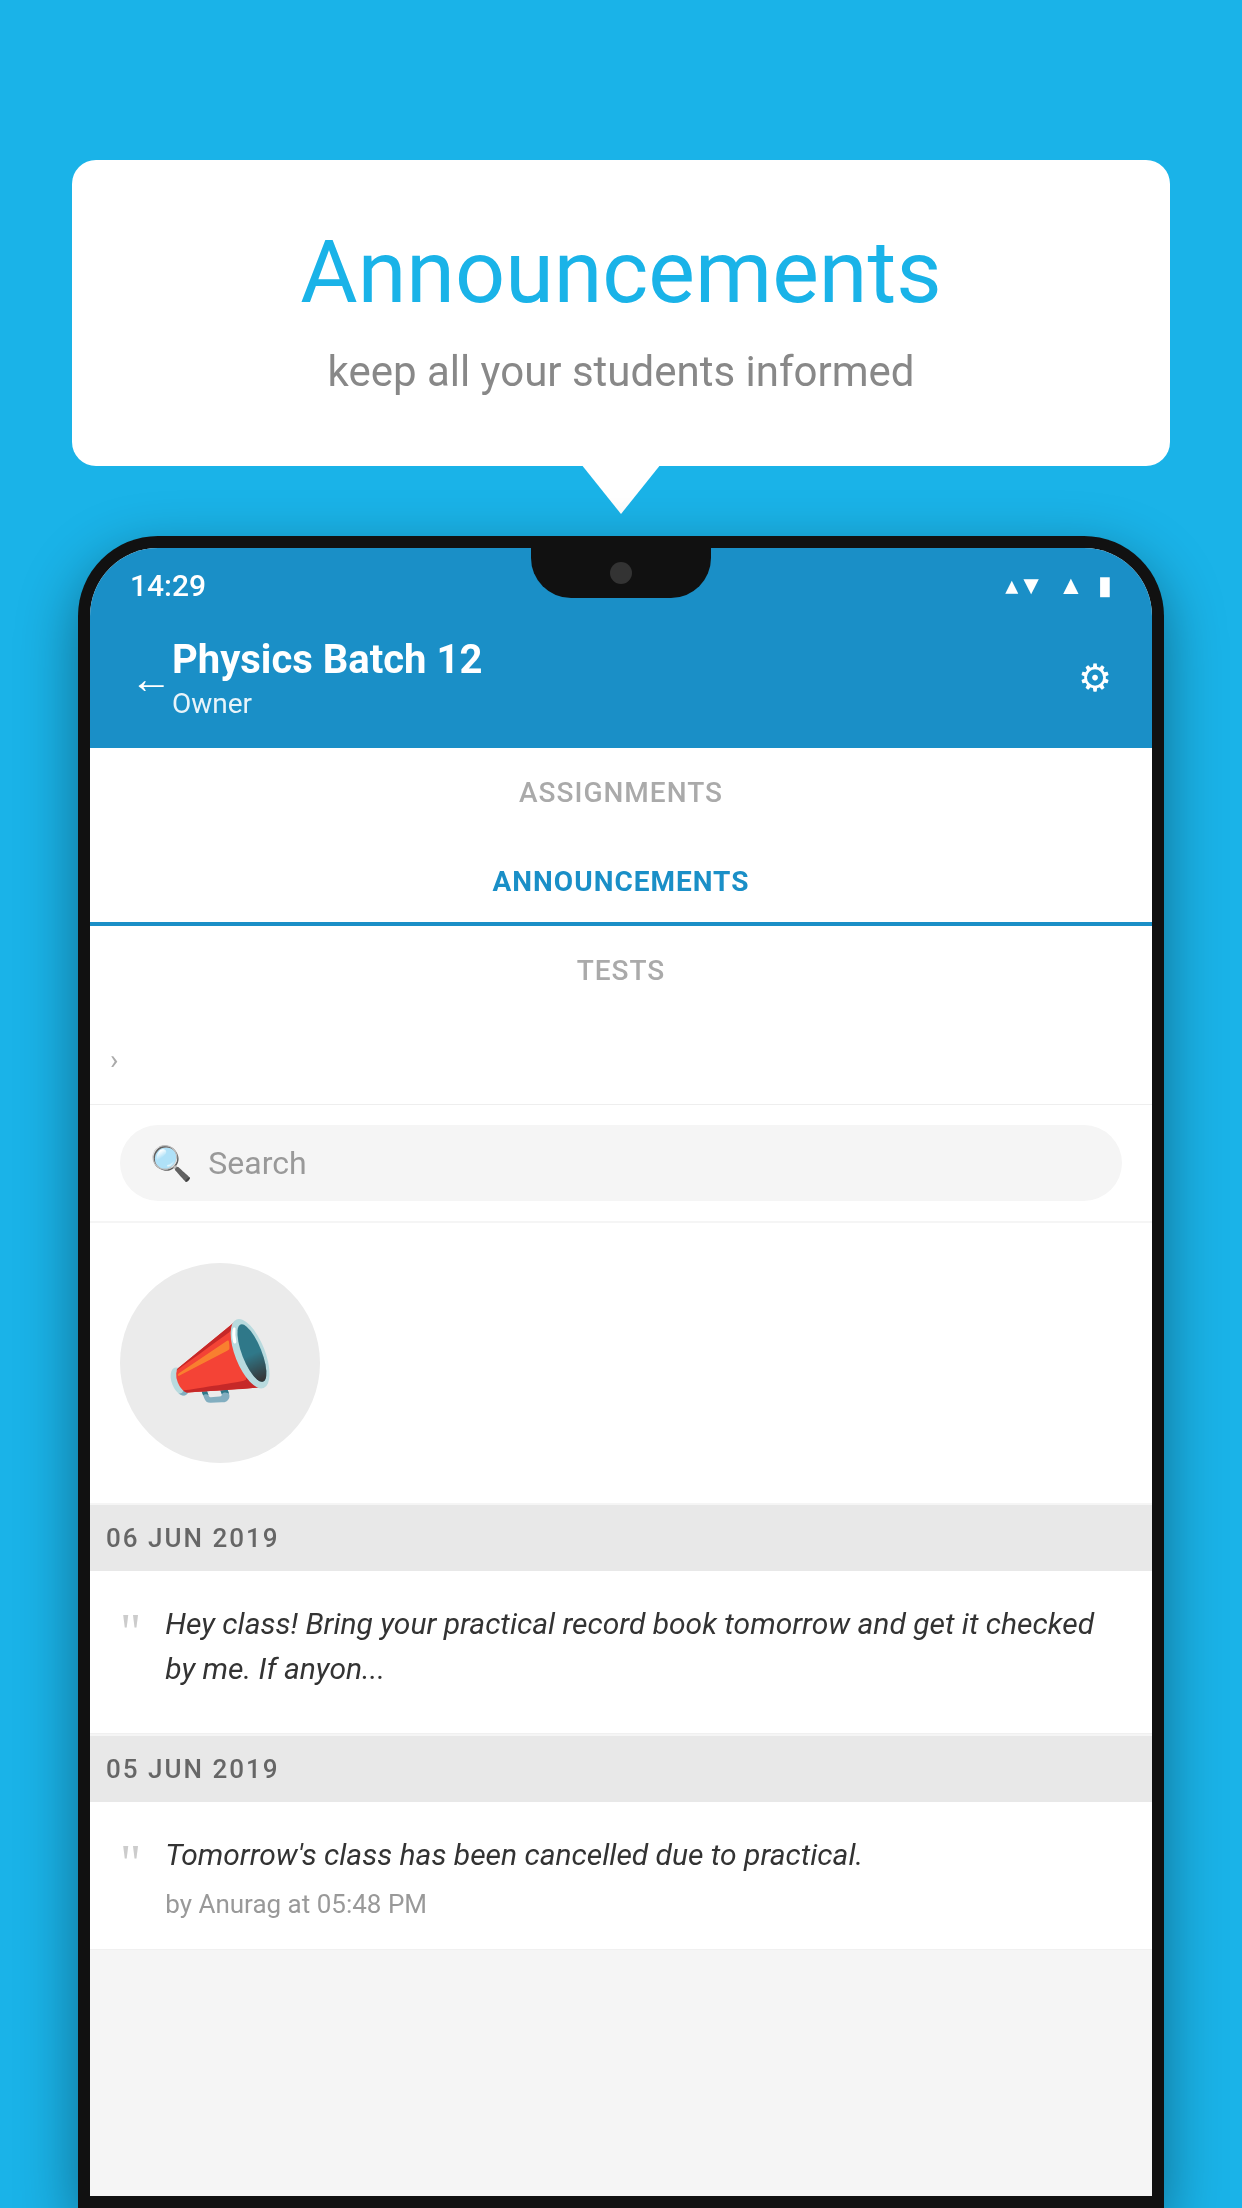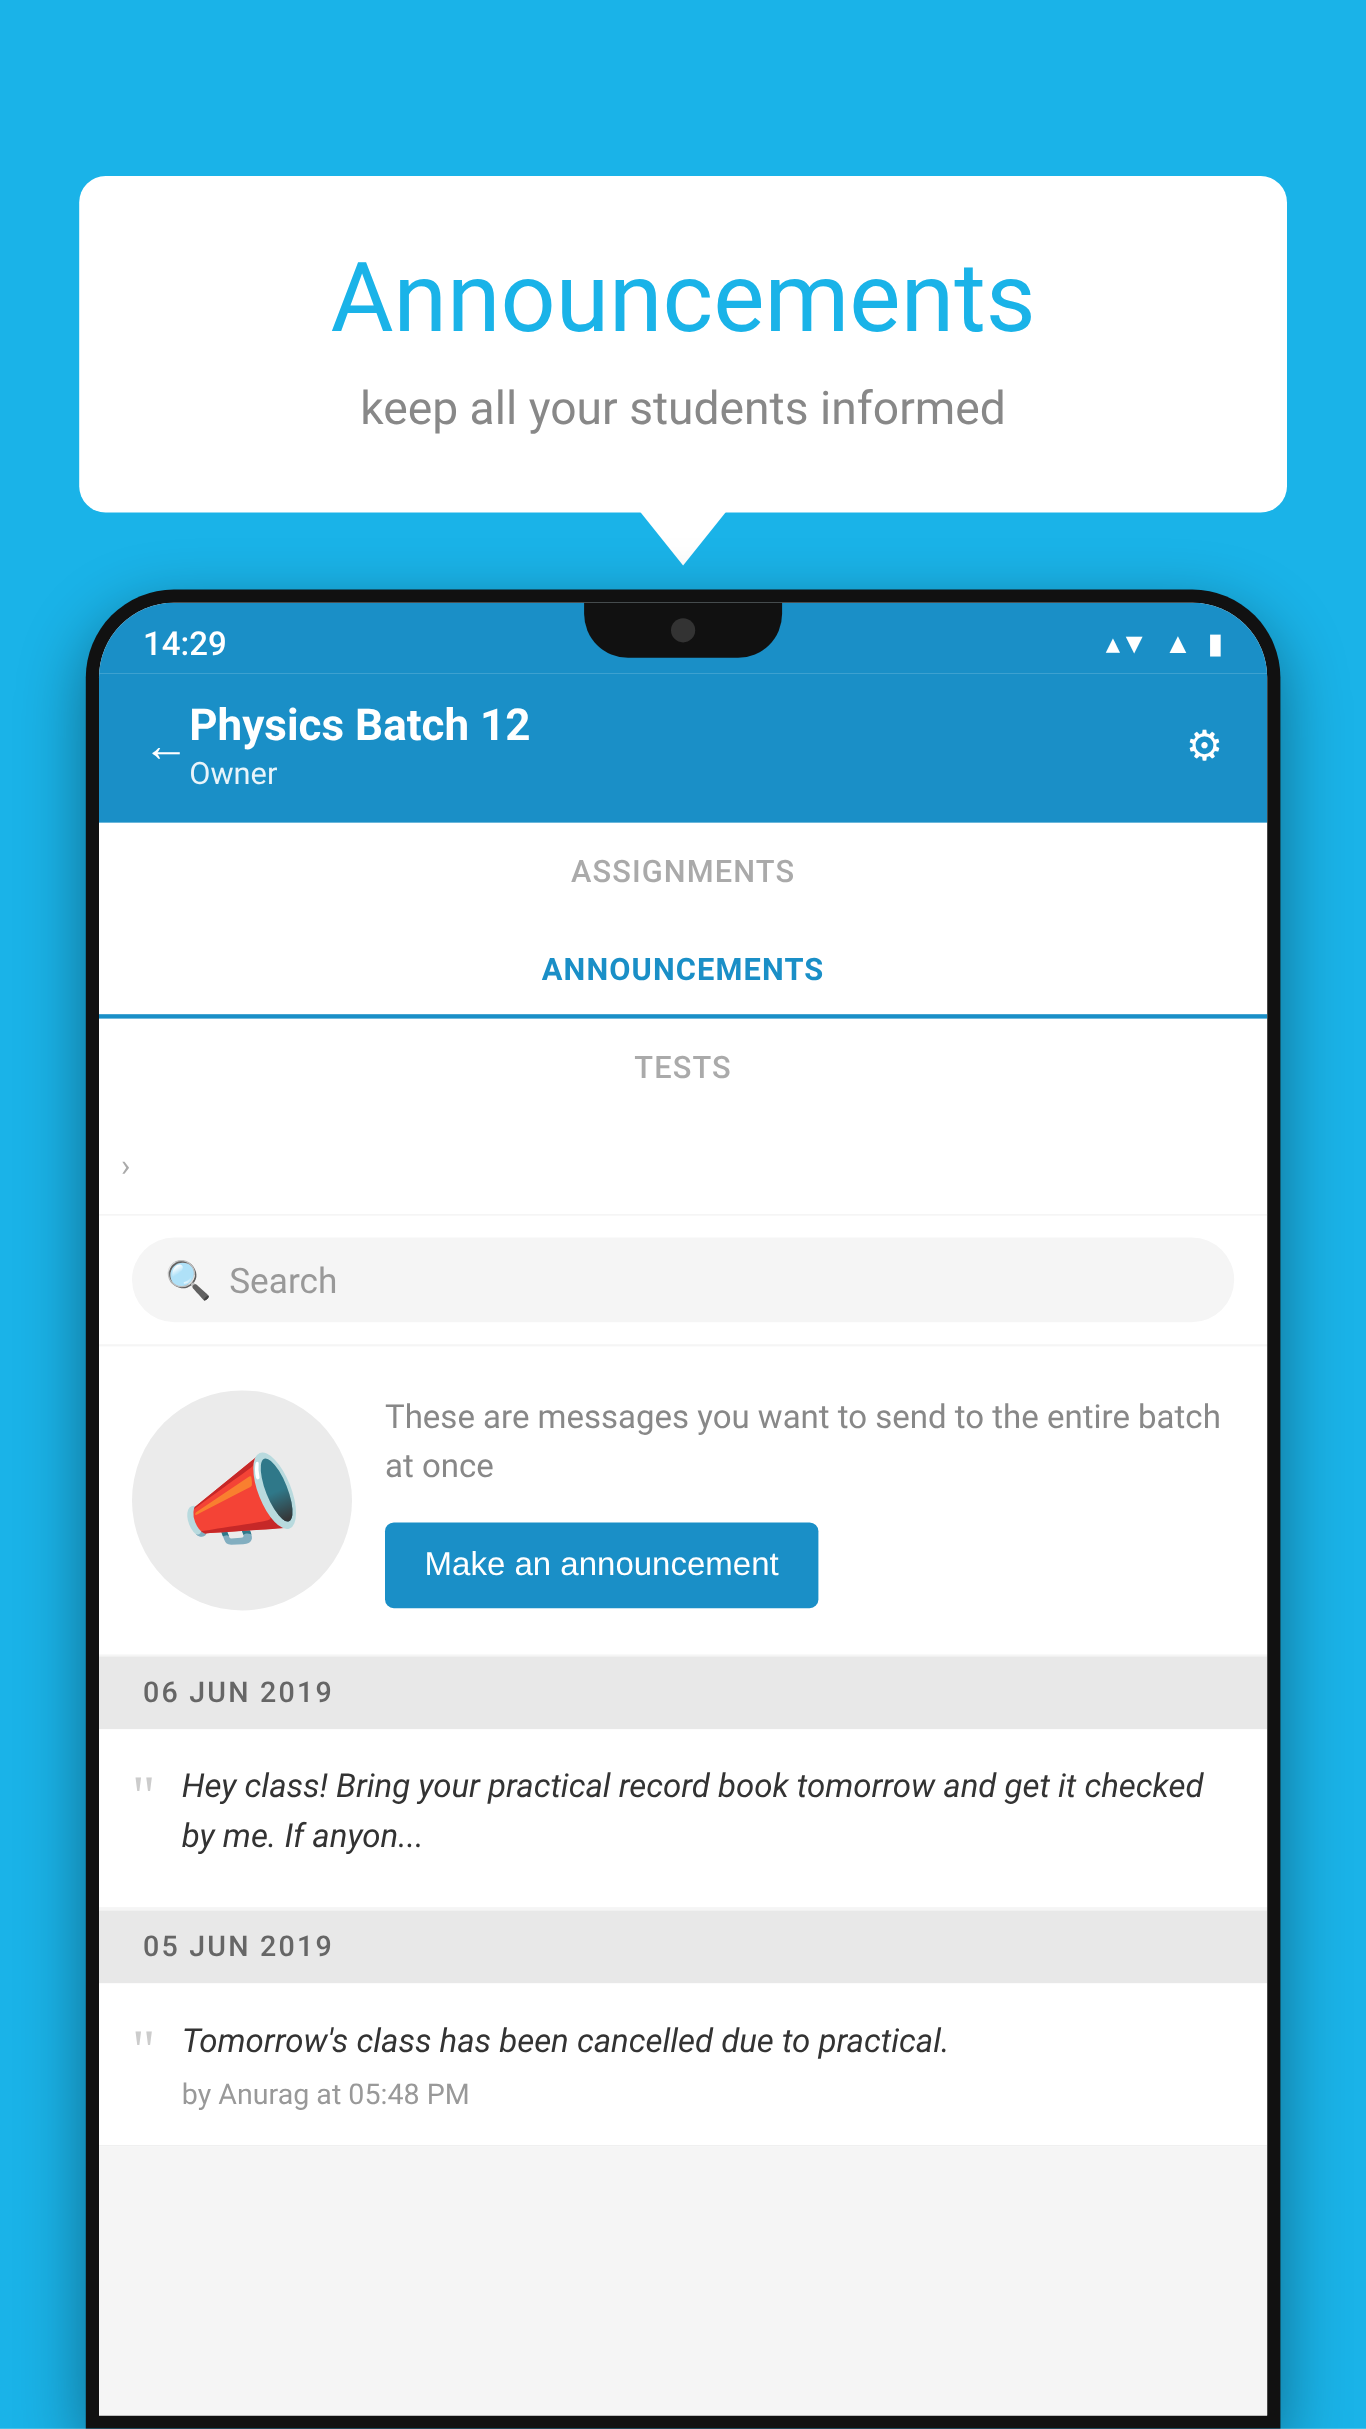--- a/index.html
+++ b/index.html
@@ -282,21 +282,21 @@
       padding: 22px 36px;
       font-size: 30px;
       font-weight: 500;
       cursor: pointer;
       white-space: nowrap;
     }
 
     
     .date-separator {
       background: #e8e8e8;
-      padding: 18px 40px;
+      padding: 18px 16px;
       font-size: 26px;
       color: #666;
       letter-spacing: 2px;
       font-weight: 500;
       margin-top: 2px;
     }
 
     
     .announcement-item {
       background: white;
@@ -385,24 +385,20 @@
         <div class="search-bar">
           <span class="search-icon">🔍</span>
           <span class="search-text">Search</span>
         </div>
       </div>
 
       <div class="promo-section">
         <div class="promo-icon-circle">
           <span class="megaphone-icon">📣</span>
         </div>
-        <div class="promo-right">
-          <div class="promo-text">These are messages you want to send to the entire batch at once</div>
-          <button class="make-announcement-btn">Make an announcement</button>
-        </div>
       </div>
 
       <div class="date-separator">06  JUN  2019</div>
 
       <div class="announcement-item">
         <div class="quote-icon">"</div>
         <div class="announcement-content">
           <div class="announcement-text">Hey class! Bring your practical record book tomorrow and get it checked by me. If anyon...</div>
         </div>
       </div>

